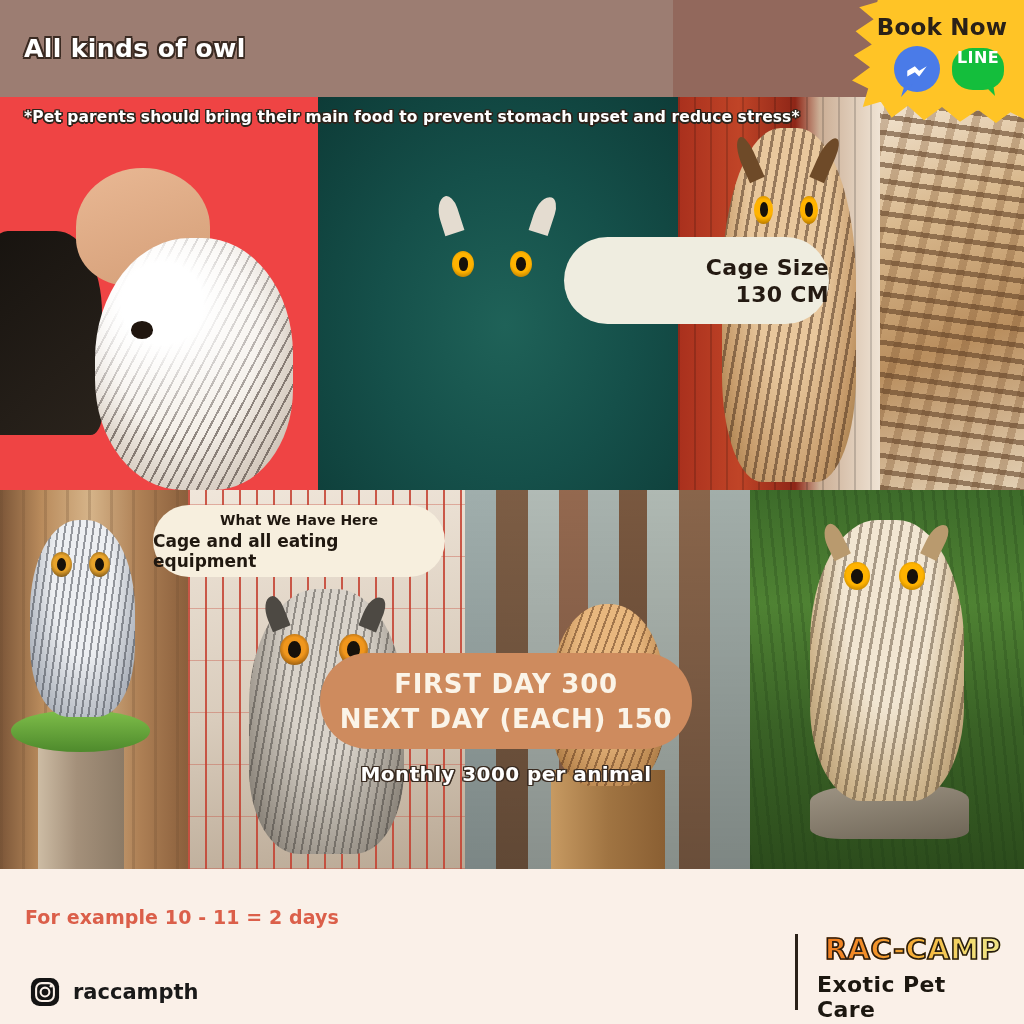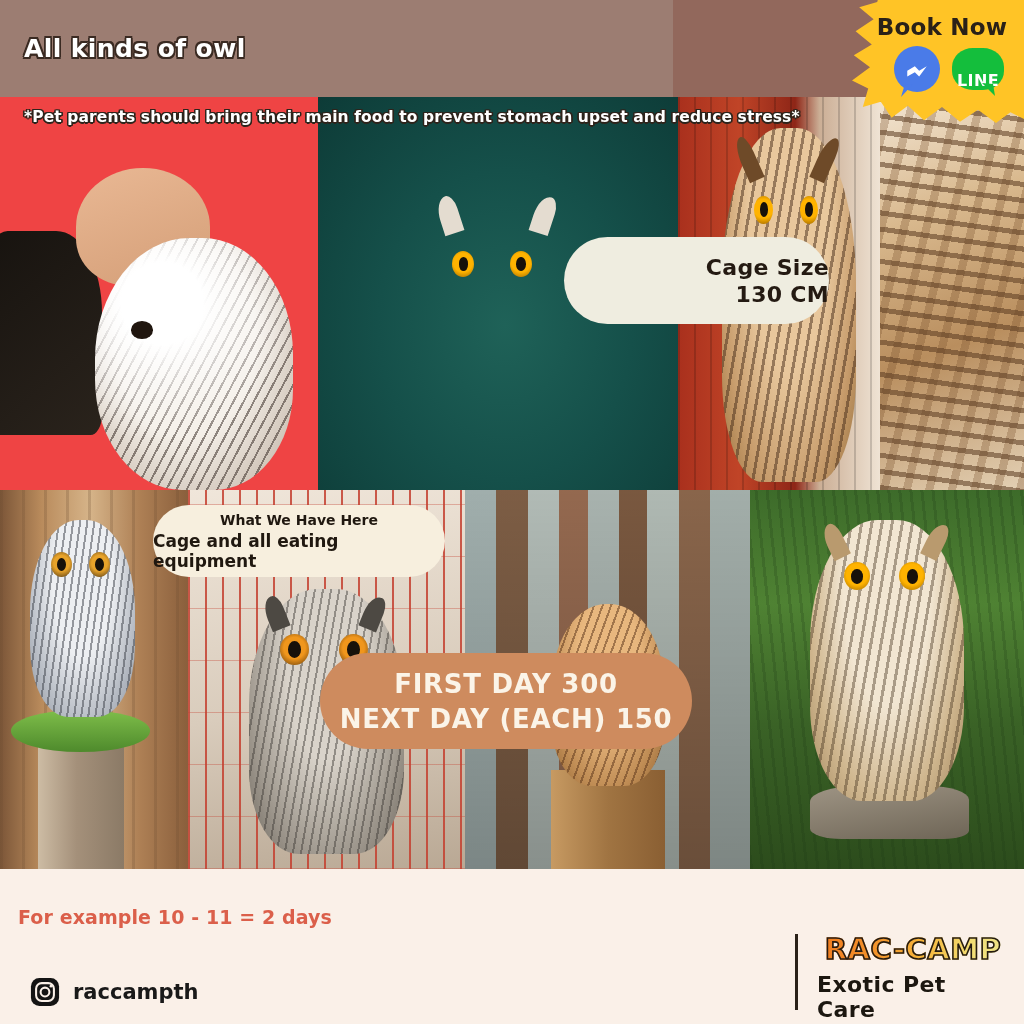--- a/index.html
+++ b/index.html
@@ -58,21 +58,21 @@
     background:#4A7BE8; display:flex; align-items:center; justify-content:center;
   }
   .msgr-bubble::after{
     content:""; position:absolute; left:7px; bottom:-5px;
     width:12px; height:13px; background:#4A7BE8;
     clip-path:polygon(0% 100%, 100% 0%, 30% 10%);
   }
   .msgr-bolt { width:26px; height:26px; }
   .line-bubble {
     position:relative; width:52px; height:42px; border-radius:21px/19px;
-    background:#14BE3C; display:flex; align-items:flex-end; justify-content:center;
+    background:#14BE3C; display:flex; align-items:flex-start; justify-content:center;
   }
   .line-bubble::after{
     content:""; position:absolute; right:9px; bottom:-6px;
     width:13px; height:13px; background:#14BE3C;
     clip-path:polygon(100% 100%, 0% 0%, 85% 8%);
   }
   .line-txt { font-size:16px; font-weight:700; color:#fff; letter-spacing:.4px; }
 
   
   .grid { position:absolute; left:0; top:97px; width:1024px; height:772px; }
@@ -333,21 +333,21 @@
   
   .footer {
     position:absolute; left:0; top:869px; width:1024px; height:155px;
     background:#FAF0E8;
   }
   .remark {
     position:absolute; left:18px; top:8px;
     font-size:19px; font-weight:700; color:#DB5F4A; letter-spacing:.1px;
   }
   .remark2 {
-    position:absolute; left:18px; top:37px;
+    position:absolute; left:25px; top:37px;
     font-size:19px; font-weight:700; color:#DB5F4A; letter-spacing:.1px;
   }
   .social-row { position:absolute; display:flex; align-items:center; gap:13px; }
   .social-fb  { left:30px; top:68px; }
   .social-ig  { left:30px; top:108px; }
   .social-row .txt { font-size:21px; font-weight:700; color:#191919; }
 
   .ico { width:30px; height:30px; flex:0 0 30px; }
 
   .logo-wrap {
@@ -477,20 +477,21 @@
 
   <div class="pill-have">
     <div class="l1">What We Have Here</div>
     <div class="l2">Cage and all eating equipment</div>
   </div>
 
   <div class="pill-price">
     <div>FIRST DAY 300</div>
     <div>NEXT DAY (EACH) 150</div>
   </div>
+  <div class="monthly">Monthly 3000 per animal</div>
 
   <div class="footer">
     <div class="remark2">For example 10 - 11 = 2 days</div>
 
 
     <div class="social-row social-ig">
       <svg class="ico" viewBox="0 0 32 32">
         <rect x="1" y="1" width="30" height="30" rx="9" fill="#141414"></rect>
         <rect x="6.5" y="6.5" width="19" height="19" rx="6" fill="none" stroke="#FAF0E8" stroke-width="2.2"></rect>
         <circle cx="16" cy="16" r="4.7" fill="none" stroke="#FAF0E8" stroke-width="2.2"></circle>

